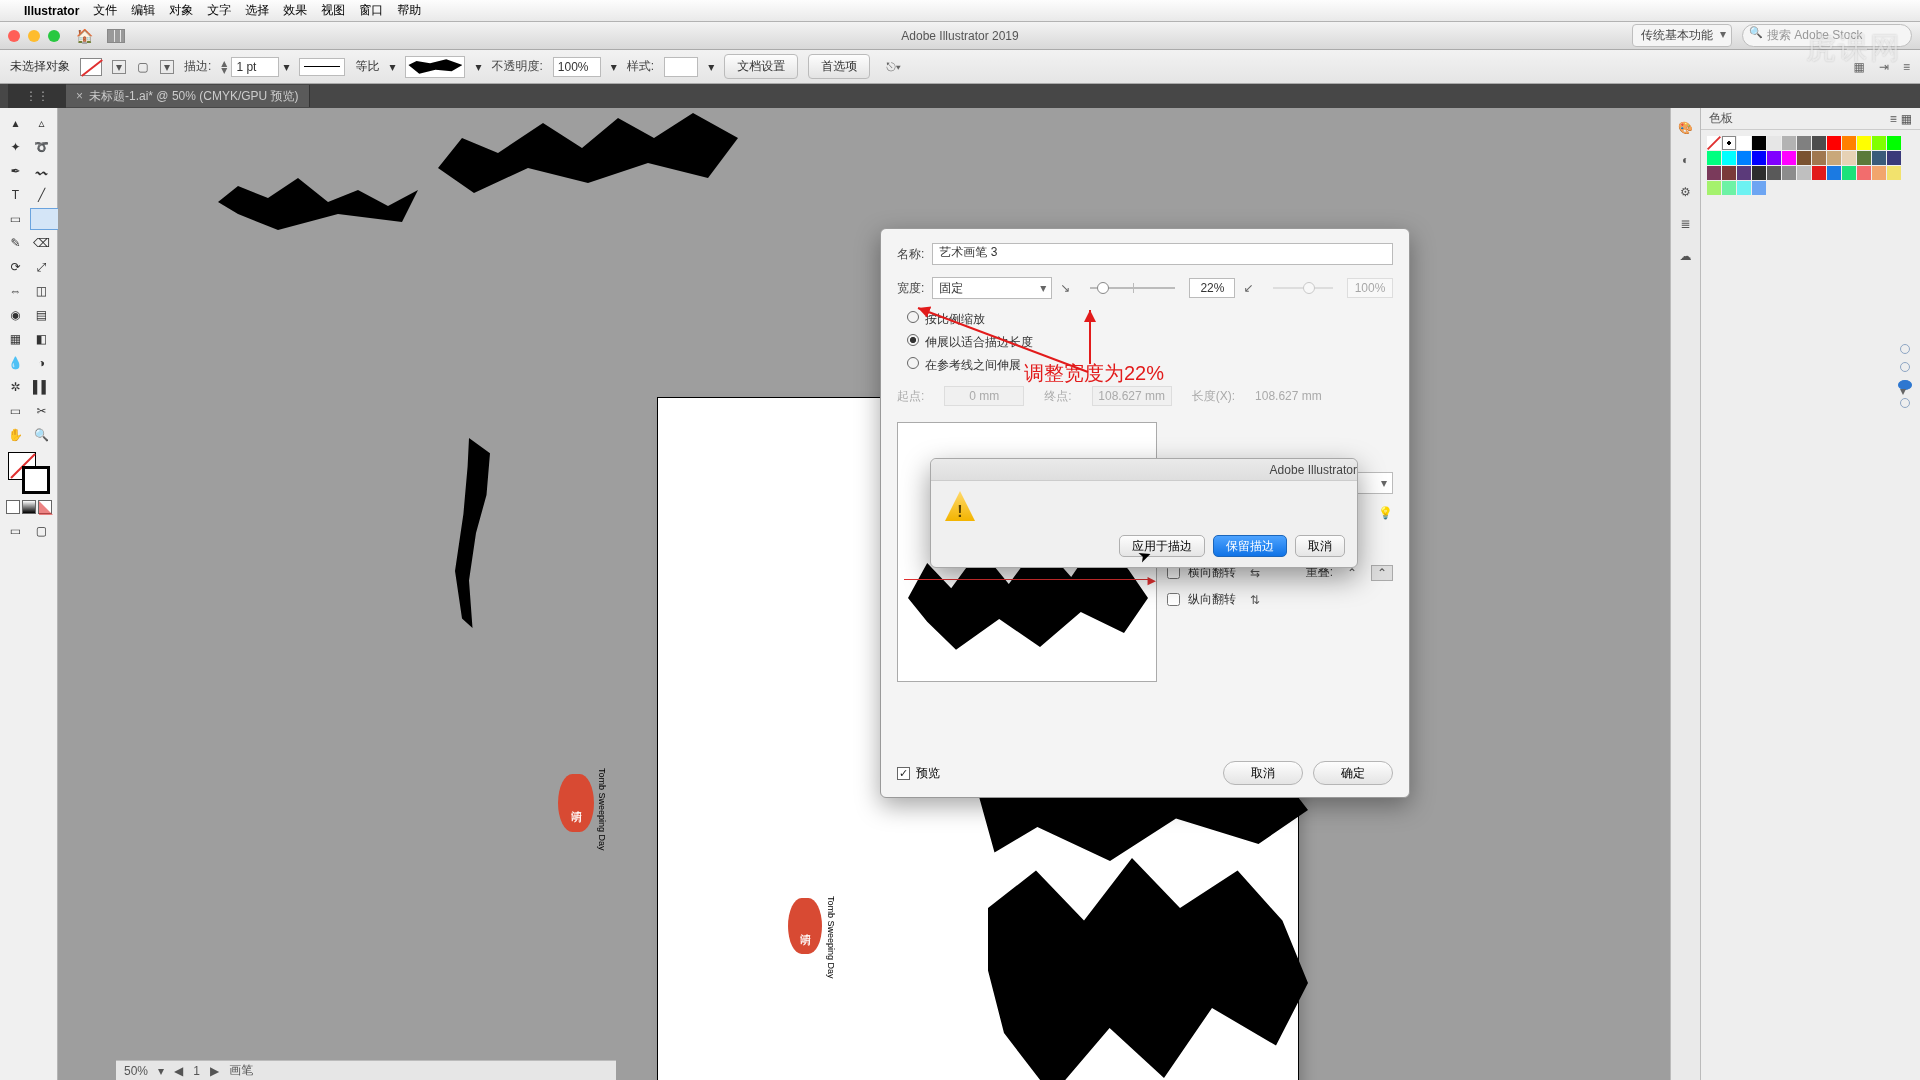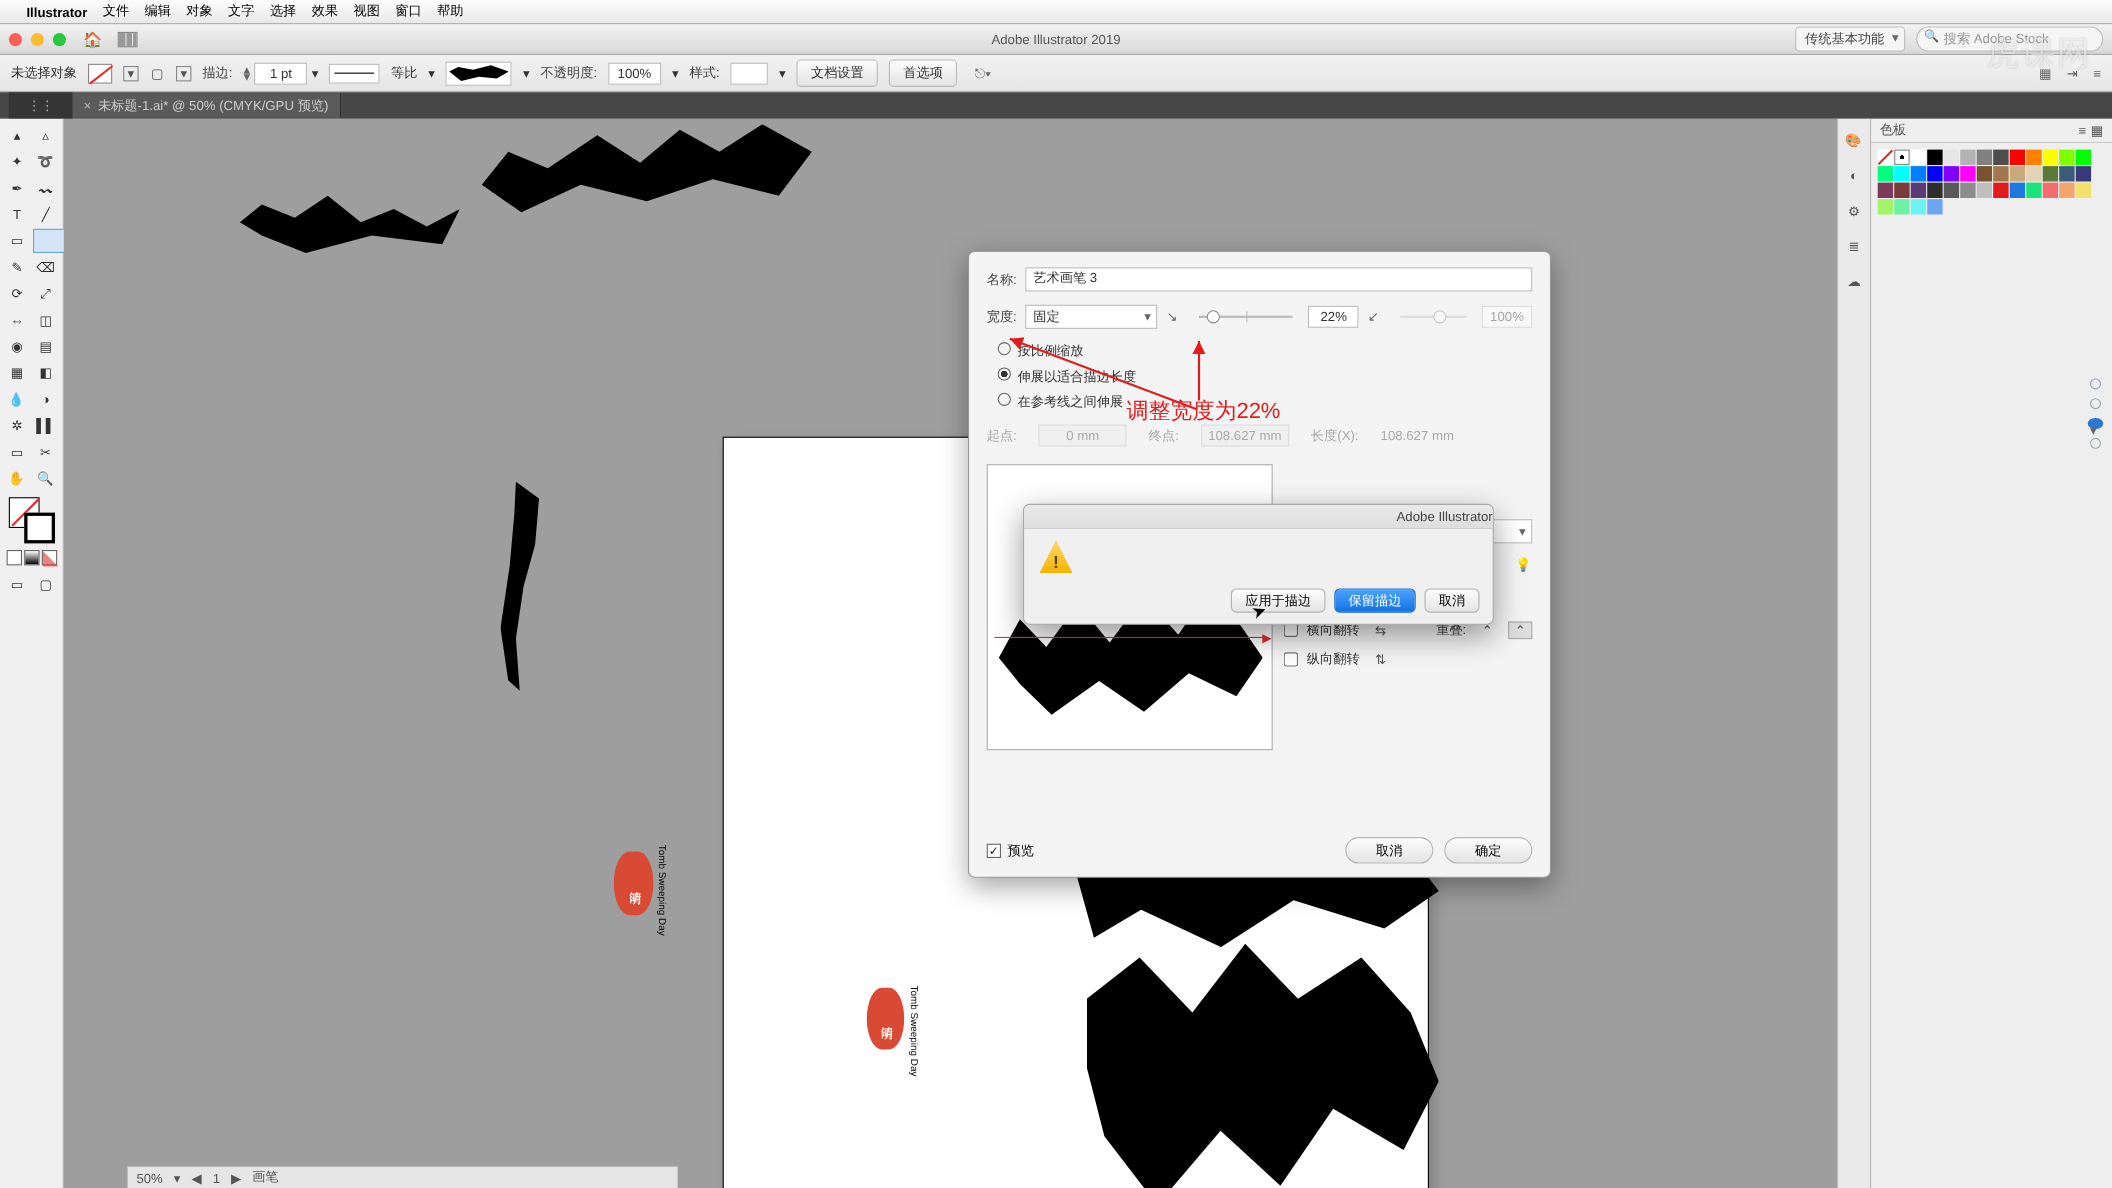--- a/index.html
+++ b/index.html
@@ -23,21 +23,21 @@
 .pulldown::after{content:"▾";position:absolute;right:5px;top:2px;color:#666}
 .searchbox{background:#f5f5f5;border:1px solid #bebebe;border-radius:12px;padding:2px 10px 2px 24px;width:170px;color:#999;position:relative}
 .searchbox::before{content:"🔍";position:absolute;left:6px;top:1px;font-size:11px}
 
 .ctrlbar{height:34px;background:linear-gradient(#f2f2f2,#e5e5e5);border-bottom:1px solid #aaa;display:flex;align-items:center;padding:0 10px;gap:10px;color:#333}
 .swatch-nostroke{width:22px;height:18px;border:1px solid #888;background:#fff;position:relative}
 .swatch-nostroke::after{content:"";position:absolute;left:-2px;top:8px;width:26px;height:2px;background:#e03030;transform:rotate(-38deg)}
 .mini{width:14px;height:14px;border:1px solid #888;display:flex;align-items:center;justify-content:center;color:#555}
 .stroke-w{display:flex;align-items:center;gap:4px}
 .nud{display:flex;flex-direction:column;line-height:7px;color:#666;font-size:9px}
-.valbox{background:#fff;border:1px solid #bbb;width:48px;height:20px;padding:0 4px;line-height:18px;text-align:center}
+.valbox{background:#fff;border:1px solid #bbb;width:48px;height:20px;padding:0 4px;line-height:18px;text-align:left}
 .lineprev{width:46px;height:18px;border:1px solid #bbb;display:flex;align-items:center;justify-content:center;background:#fff}
 .lineprev .l{width:36px;height:1px;background:#000}
 .brushprev{width:60px;height:22px;border:1px solid #bbb;background:#fff;position:relative;overflow:hidden}
 .brushprev .ink{position:absolute;inset:2px;background:#000;clip-path:polygon(0 40%,15% 15%,40% 30%,70% 5%,100% 40%,80% 80%,50% 70%,20% 95%)}
 .btn{background:linear-gradient(#fdfdfd,#e3e3e3);border:1px solid #bbb;border-radius:4px;padding:3px 12px;color:#333}
 .ctrlbar .right-icn{margin-left:auto;display:flex;gap:14px;align-items:center;color:#666}
 
 .tabstrip{height:24px;background:#474747;display:flex;align-items:center;padding-left:8px}
 .tabstrip .rail{width:58px;height:24px;background:#353535;display:flex;align-items:center;justify-content:center;color:#aaa}
 .dtab{color:#ccc;background:#5a5a5a;height:22px;display:flex;align-items:center;padding:0 10px;border-right:1px solid #333}

